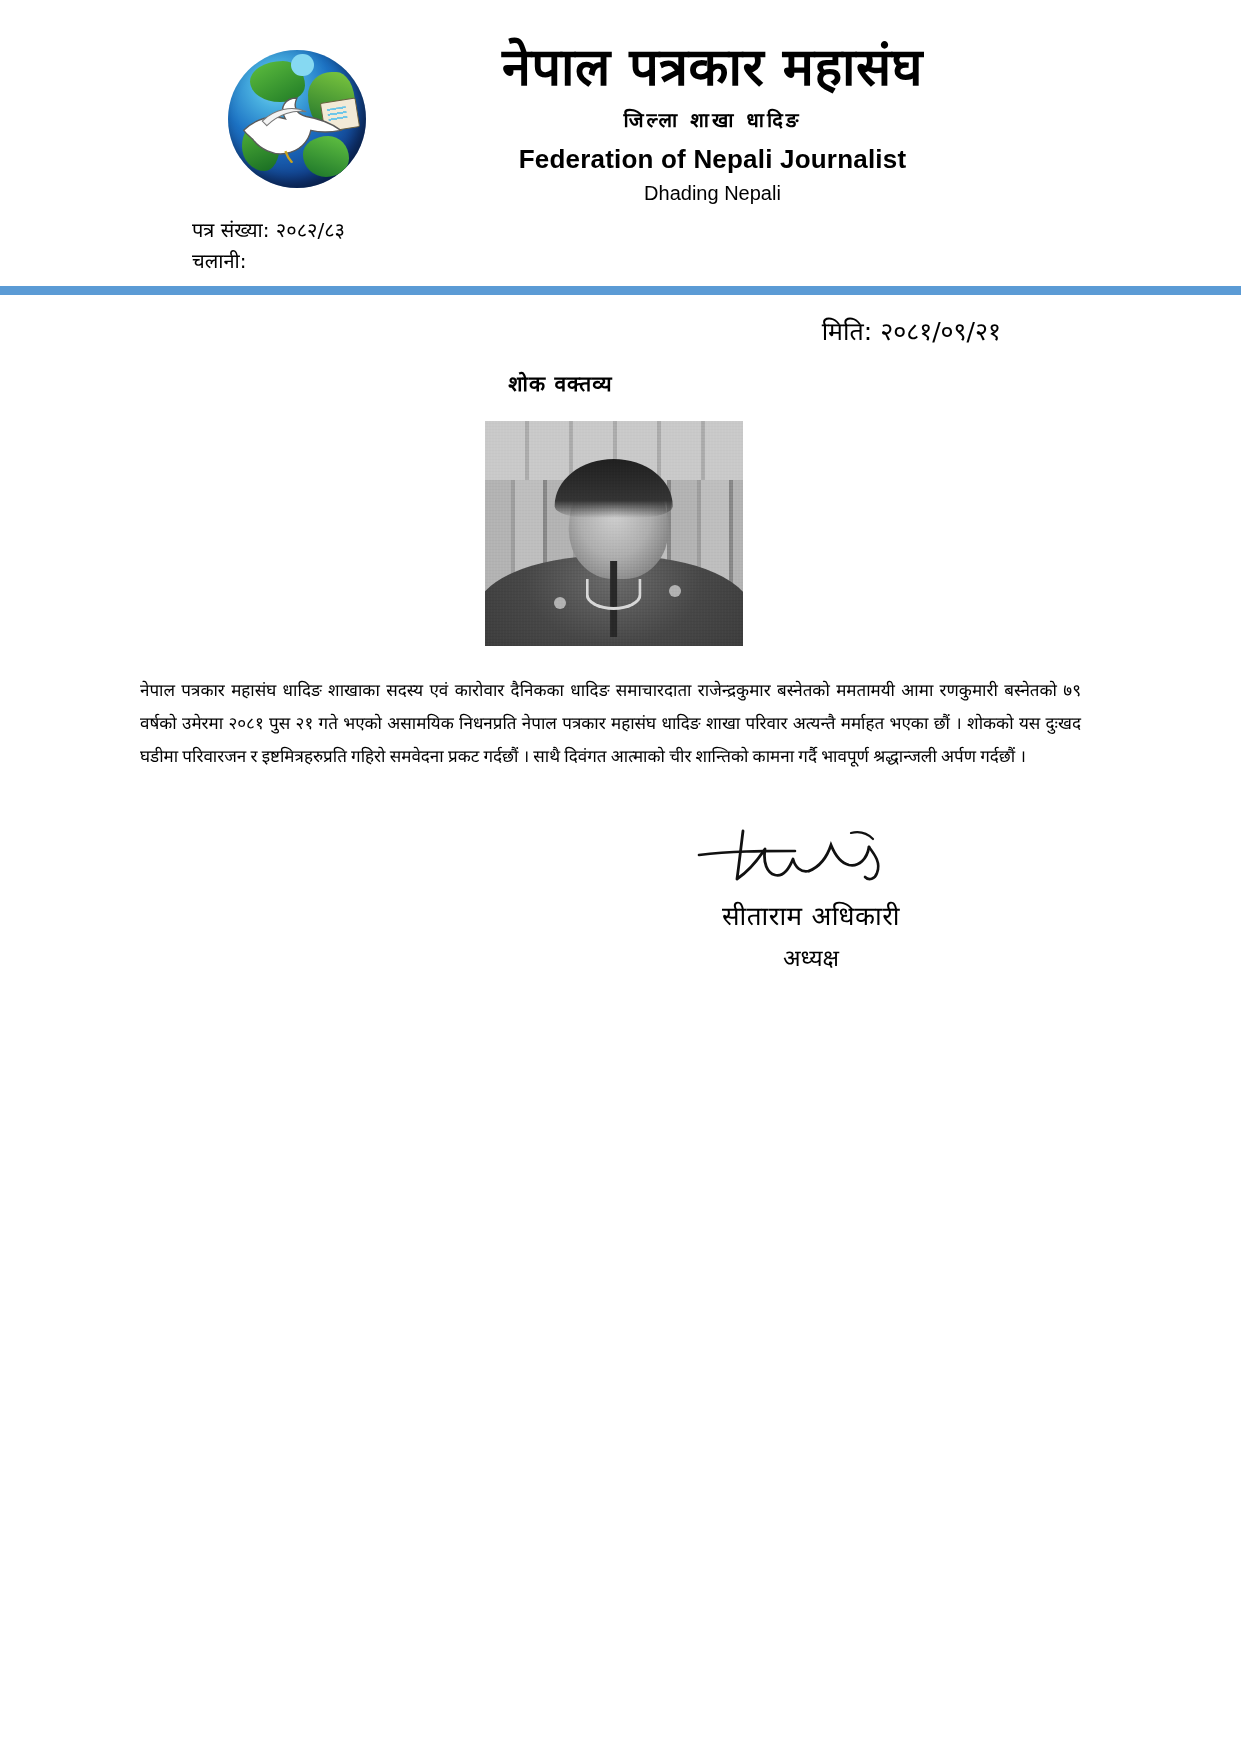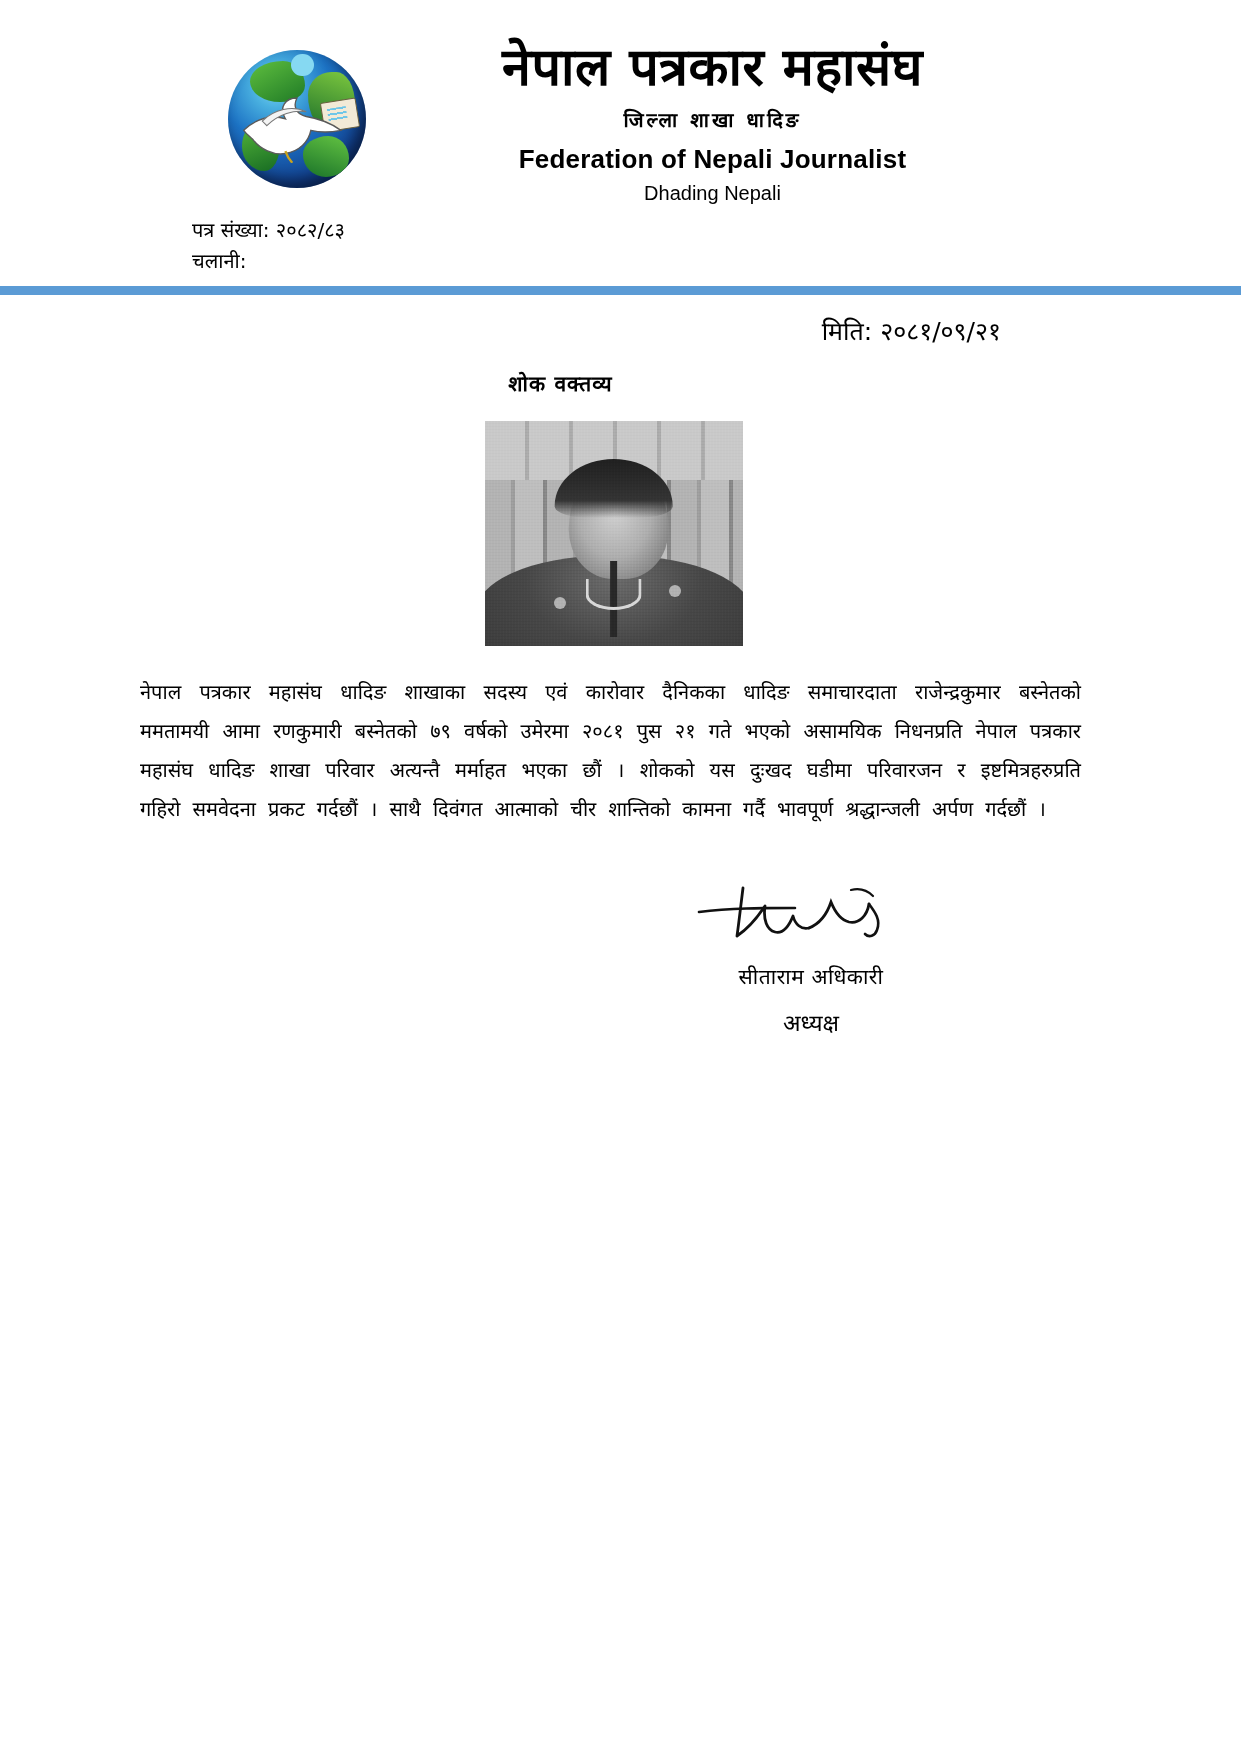--- a/index.html
+++ b/index.html
@@ -240,43 +240,43 @@
   .photo .noise {
     position: absolute;
     inset: 0;
     background-image:
       repeating-linear-gradient(0deg, rgba(0,0,0,0.05) 0 1px, transparent 1px 3px),
       repeating-linear-gradient(90deg, rgba(255,255,255,0.04) 0 1px, transparent 1px 3px);
     mix-blend-mode: overlay;
   }
 
   .para {
-    font-family: Liberation Mono, monospace;
-    font-size: 20px;
+    font-family: Liberation Serif, serif;
+    font-size: 17px;
     line-height: 1.95;
     text-align: justify;
     text-justify: inter-word;
     margin: 28px 0 0 0;
     padding: 0 20px 0 0;
   }
 
   .sign-block {
     margin: 48px 120px 0 0;
     text-align: center;
     width: 340px;
     margin-left: auto;
   }
   .signature {
     height: 68px;
     position: relative;
   }
   .sign-name {
     font-family: "DejaVu Sans", sans-serif;
-    font-size: 21px;
-    margin: 16px;
+    font-size: 26px;
+    margin: 8px;
     letter-spacing: 0.5px;
   }
   .sign-role {
     font-family: Liberation Mono, monospace;
     font-size: 23px;
     margin: 8px 0 0 0;
   }
 </style>
 </head>
 <body>

